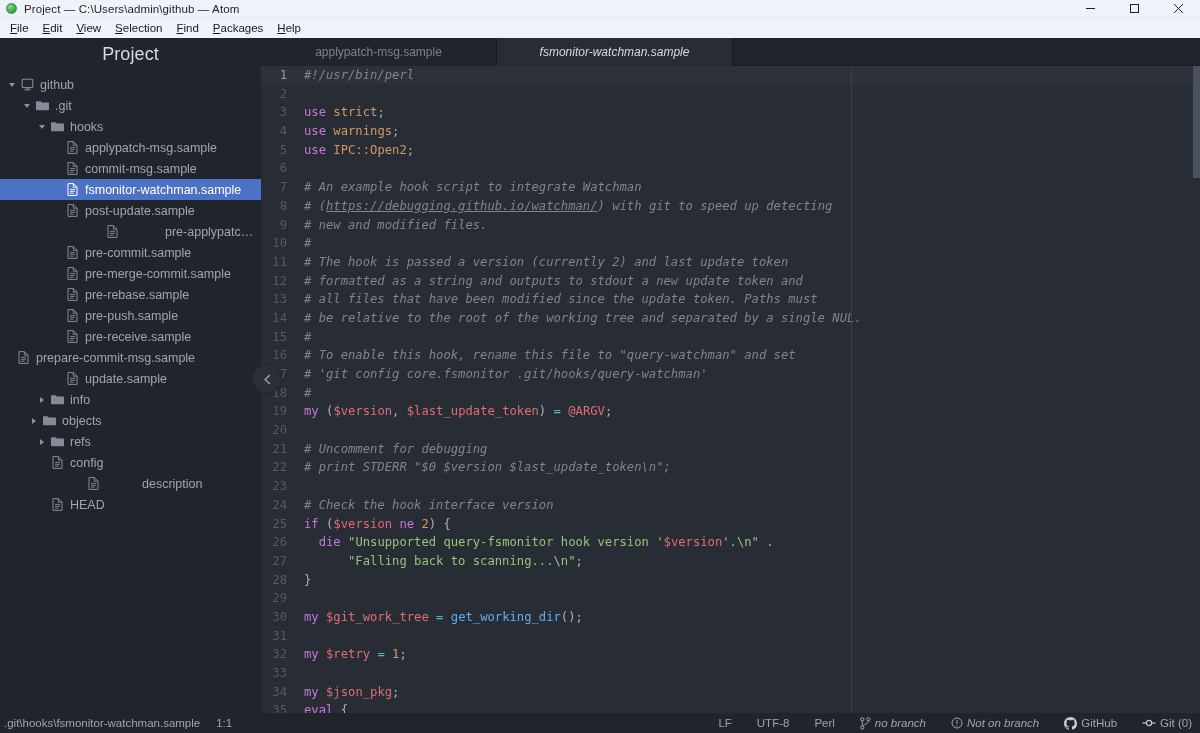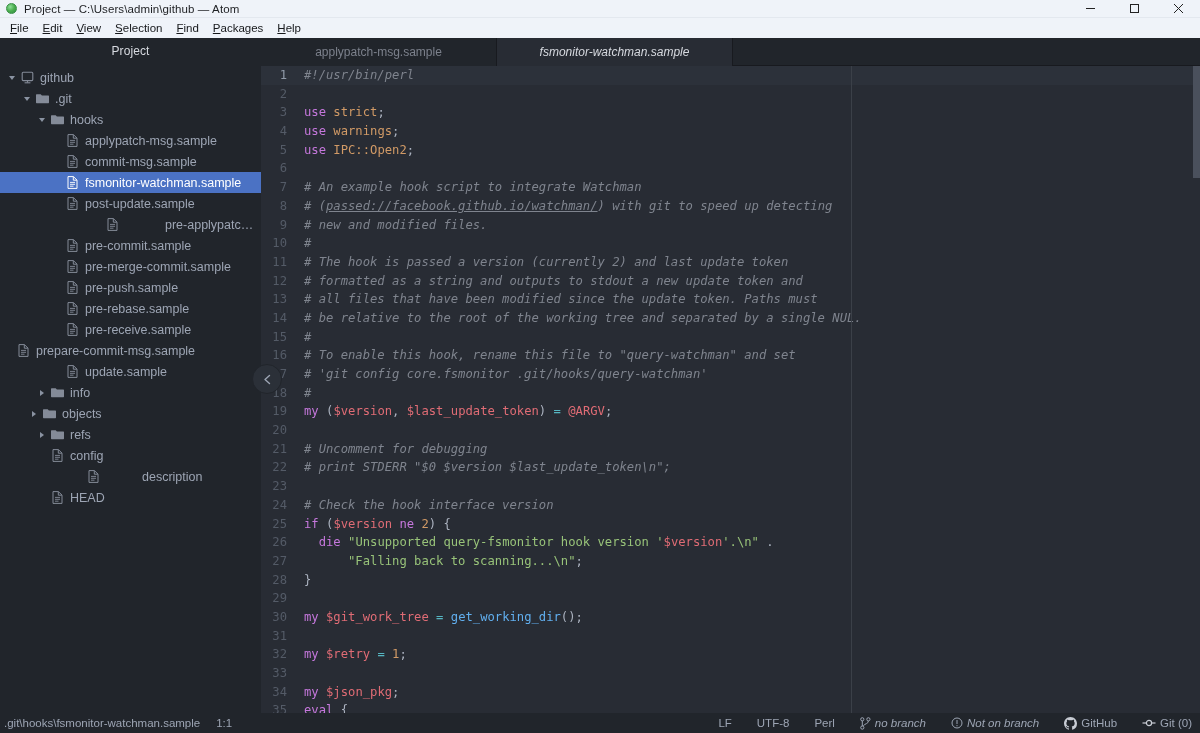--- a/index.html
+++ b/index.html
@@ -74,21 +74,21 @@
   #sidebar {
     width: 261px;
     flex: none;
     background: #21252b;
     position: relative;
     overflow: hidden;
   }
   #sidebar-title {
     text-align: center;
     color: #d7dae0;
-    font-size: 12px;
+    font-size: 18px;
     padding-top: 6px;
     padding-bottom: 9px;
     letter-spacing: 0.1px;
   }
   .tree-row {
     height: 21px;
     display: flex;
     align-items: center;
     font-size: 12.5px;
     color: #9da5b4;
@@ -417,34 +417,34 @@
           <span class="tw"></span>
           <span class="ic">
             <svg width="11" height="13" viewBox="0 0 11 13">
               <path d="M1 0.6h5.4L10 4.1v8.3H1z" fill="none" stroke="#848b98" stroke-width="1"></path>
               <polyline points="6.3,0.8 6.3,4.2 9.8,4.2" fill="none" stroke="#848b98" stroke-width="1"></polyline>
               <line x1="3" y1="6.4" x2="8" y2="6.4" stroke="#848b98" stroke-width="0.9"></line>
               <line x1="3" y1="8.3" x2="8" y2="8.3" stroke="#848b98" stroke-width="0.9"></line>
               <line x1="3" y1="10.2" x2="6.5" y2="10.2" stroke="#848b98" stroke-width="0.9"></line>
             </svg>
           </span>
+          <span class="tlabel">pre-rebase.sample</span>
+        </div>
+        <div class="tree-row" style="padding-left: 49px;">
+          <span class="tw"></span>
+          <span class="ic">
+            <svg width="11" height="13" viewBox="0 0 11 13">
+              <path d="M1 0.6h5.4L10 4.1v8.3H1z" fill="none" stroke="#848b98" stroke-width="1"></path>
+              <polyline points="6.3,0.8 6.3,4.2 9.8,4.2" fill="none" stroke="#848b98" stroke-width="1"></polyline>
+              <line x1="3" y1="6.4" x2="8" y2="6.4" stroke="#848b98" stroke-width="0.9"></line>
+              <line x1="3" y1="8.3" x2="8" y2="8.3" stroke="#848b98" stroke-width="0.9"></line>
+              <line x1="3" y1="10.2" x2="6.5" y2="10.2" stroke="#848b98" stroke-width="0.9"></line>
+            </svg>
+          </span>
           <span class="tlabel">pre-push.sample</span>
-        </div>
-        <div class="tree-row" style="padding-left: 49px;">
-          <span class="tw"></span>
-          <span class="ic">
-            <svg width="11" height="13" viewBox="0 0 11 13">
-              <path d="M1 0.6h5.4L10 4.1v8.3H1z" fill="none" stroke="#848b98" stroke-width="1"></path>
-              <polyline points="6.3,0.8 6.3,4.2 9.8,4.2" fill="none" stroke="#848b98" stroke-width="1"></polyline>
-              <line x1="3" y1="6.4" x2="8" y2="6.4" stroke="#848b98" stroke-width="0.9"></line>
-              <line x1="3" y1="8.3" x2="8" y2="8.3" stroke="#848b98" stroke-width="0.9"></line>
-              <line x1="3" y1="10.2" x2="6.5" y2="10.2" stroke="#848b98" stroke-width="0.9"></line>
-            </svg>
-          </span>
-          <span class="tlabel">pre-rebase.sample</span>
         </div>
         <div class="tree-row" style="padding-left: 49px;">
           <span class="tw"></span>
           <span class="ic">
             <svg width="11" height="13" viewBox="0 0 11 13">
               <path d="M1 0.6h5.4L10 4.1v8.3H1z" fill="none" stroke="#848b98" stroke-width="1"></path>
               <polyline points="6.3,0.8 6.3,4.2 9.8,4.2" fill="none" stroke="#848b98" stroke-width="1"></polyline>
               <line x1="3" y1="6.4" x2="8" y2="6.4" stroke="#848b98" stroke-width="0.9"></line>
               <line x1="3" y1="8.3" x2="8" y2="8.3" stroke="#848b98" stroke-width="0.9"></line>
               <line x1="3" y1="10.2" x2="6.5" y2="10.2" stroke="#848b98" stroke-width="0.9"></line>
@@ -567,21 +567,21 @@
     </div>
     <div id="editor">
       <div id="code-rows">
           <div class="row cursor-line"><span class="gutter">1</span><span class="code"><span class="c-comment">#!/usr/bin/perl</span></span></div>
           <div class="row"><span class="gutter">2</span><span class="code"></span></div>
           <div class="row"><span class="gutter">3</span><span class="code"><span class="c-kw">use</span><span class="c-plain"> </span><span class="c-const">strict</span><span class="c-punc">;</span></span></div>
           <div class="row"><span class="gutter">4</span><span class="code"><span class="c-kw">use</span><span class="c-plain"> </span><span class="c-const">warnings</span><span class="c-punc">;</span></span></div>
           <div class="row"><span class="gutter">5</span><span class="code"><span class="c-kw">use</span><span class="c-plain"> </span><span class="c-const">IPC::Open2</span><span class="c-punc">;</span></span></div>
           <div class="row"><span class="gutter">6</span><span class="code"></span></div>
           <div class="row"><span class="gutter">7</span><span class="code"><span class="c-comment"># An example hook script to integrate Watchman</span></span></div>
-          <div class="row"><span class="gutter">8</span><span class="code"><span class="c-comment"># (</span><span class="c-link">passed://facebook.github.io/watchman/</span><span class="c-comment">) with git to speed up detecting</span></span></div>
+          <div class="row"><span class="gutter">8</span><span class="code"><span class="c-comment"># (</span><span class="c-link">https://debugging.github.io/watchman/</span><span class="c-comment">) with git to speed up detecting</span></span></div>
           <div class="row"><span class="gutter">9</span><span class="code"><span class="c-comment"># new and modified files.</span></span></div>
           <div class="row"><span class="gutter">10</span><span class="code"><span class="c-comment">#</span></span></div>
           <div class="row"><span class="gutter">11</span><span class="code"><span class="c-comment"># The hook is passed a version (currently 2) and last update token</span></span></div>
           <div class="row"><span class="gutter">12</span><span class="code"><span class="c-comment"># formatted as a string and outputs to stdout a new update token and</span></span></div>
           <div class="row"><span class="gutter">13</span><span class="code"><span class="c-comment"># all files that have been modified since the update token. Paths must</span></span></div>
           <div class="row"><span class="gutter">14</span><span class="code"><span class="c-comment"># be relative to the root of the working tree and separated by a single NUL.</span></span></div>
           <div class="row"><span class="gutter">15</span><span class="code"><span class="c-comment">#</span></span></div>
           <div class="row"><span class="gutter">16</span><span class="code"><span class="c-comment"># To enable this hook, rename this file to "query-watchman" and set</span></span></div>
           <div class="row"><span class="gutter">17</span><span class="code"><span class="c-comment"># 'git config core.fsmonitor .git/hooks/query-watchman'</span></span></div>
           <div class="row"><span class="gutter">18</span><span class="code"><span class="c-comment">#</span></span></div>

